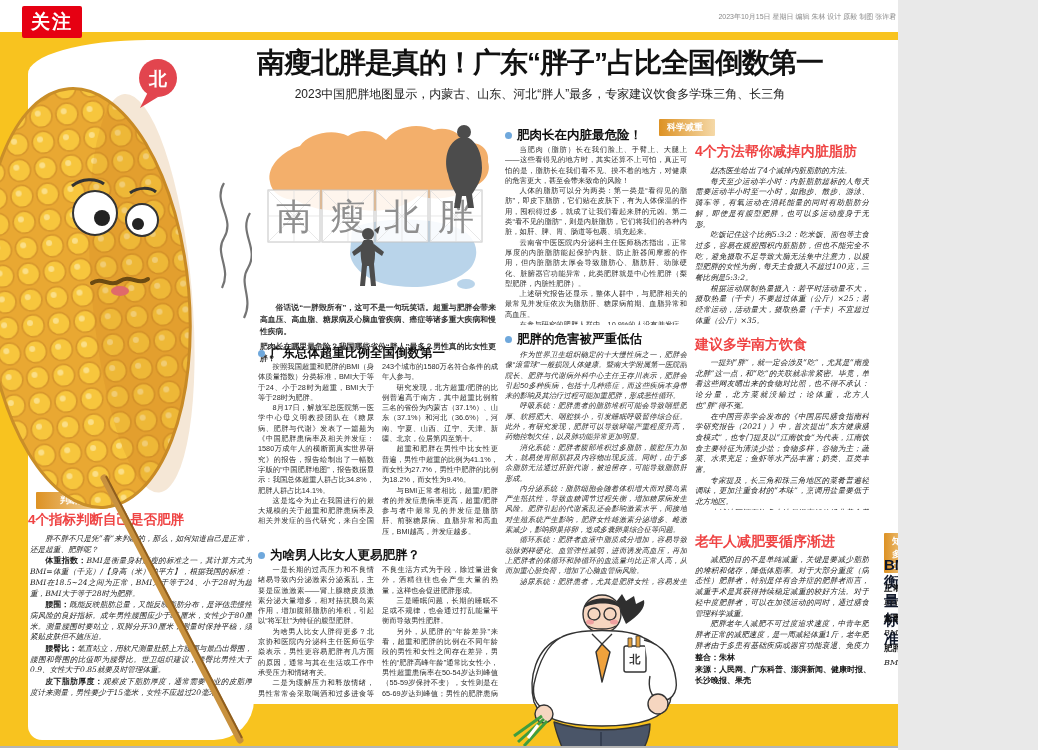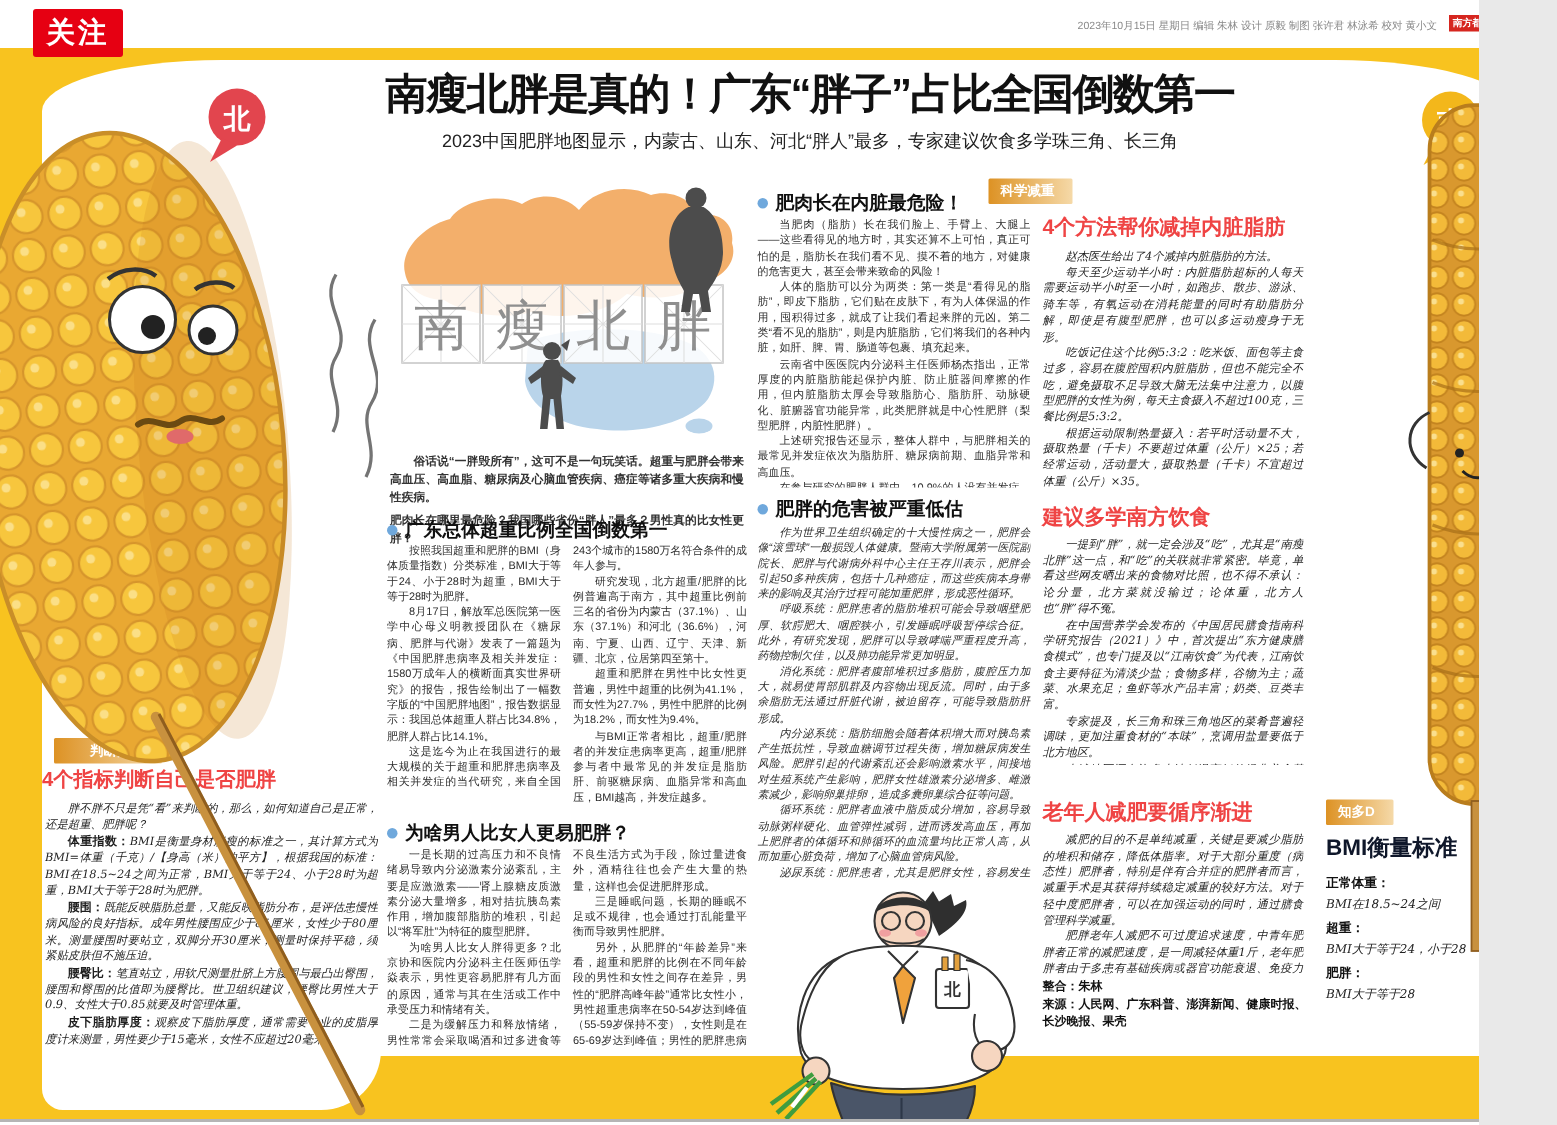--- a/index.html
+++ b/index.html
@@ -1,16 +1,16 @@
 <!DOCTYPE html>
 <html><head>
 <meta charset="utf-8">
 <style>
   html,body{margin:0;padding:0;background:#e9e9e9;}
-  #page{position:relative;width:986px;height:750px;background:#ffffff;overflow:hidden;
+  #page{position:relative;width:898px;height:750px;background:#ffffff;overflow:hidden;
         font-family:"Liberation Sans",sans-serif;}
   
   #topbar{position:absolute;left:0;top:0;width:1038px;height:32px;background:#fff;z-index:5;}
   #tag{position:absolute;left:22px;top:6px;background:#e60012;color:#fff;font-weight:bold;
        font-size:19px;padding:3px 9px;letter-spacing:2px;border-radius:2px;}
   #meta{position:absolute;right:80px;top:12px;font-size:7px;color:#888;white-space:nowrap;}
   #brand{position:absolute;right:34px;top:10px;background:#d6261f;color:#fff;font-size:6.5px;
          padding:1px 3px;font-weight:bold;}
   #pageno{position:absolute;right:2px;top:7px;font-size:12px;font-weight:bold;color:#8b5cf6;letter-spacing:1px;padding-left:39px;}
   

